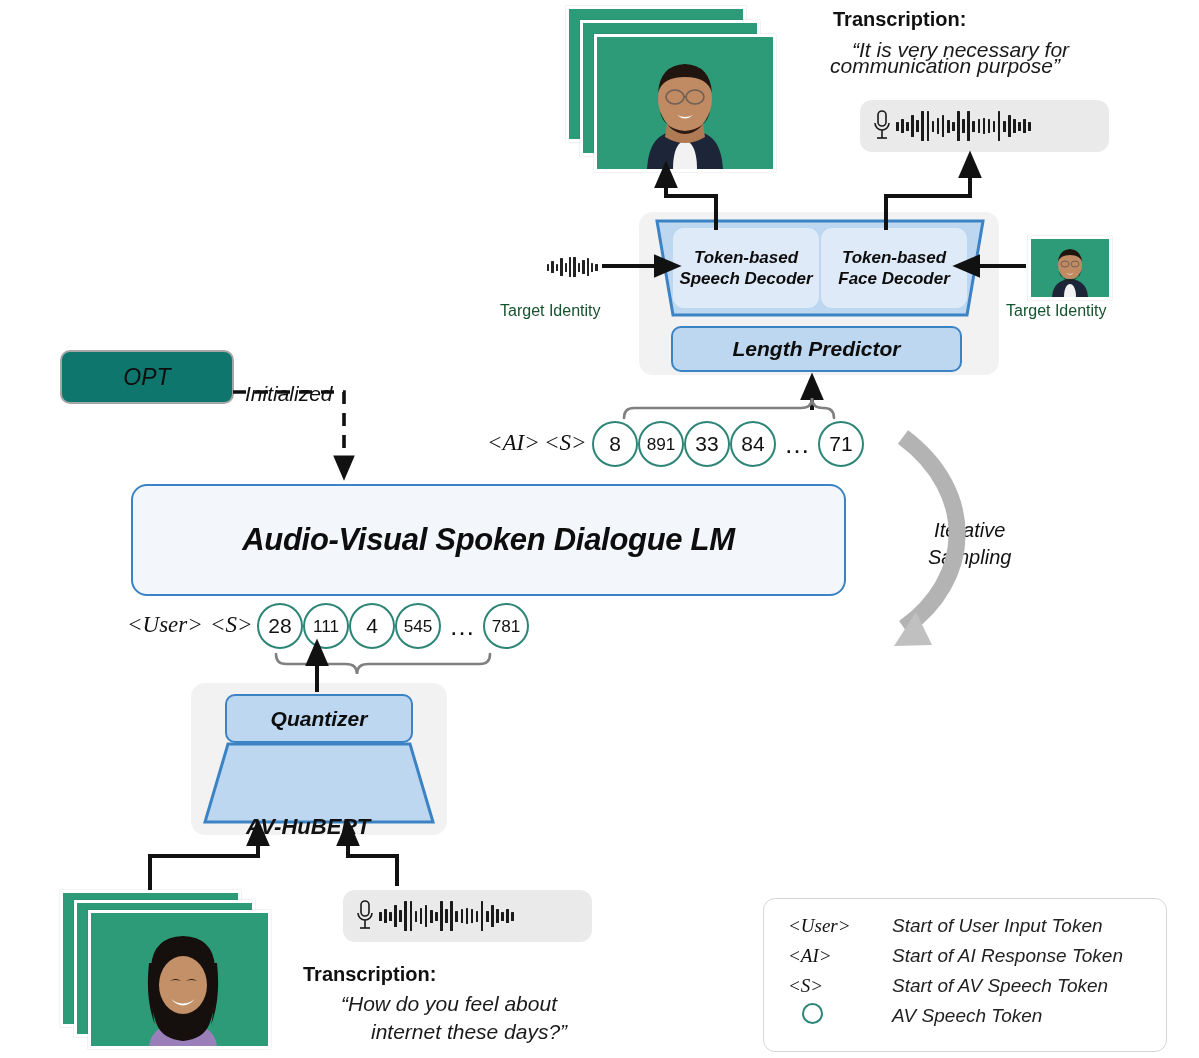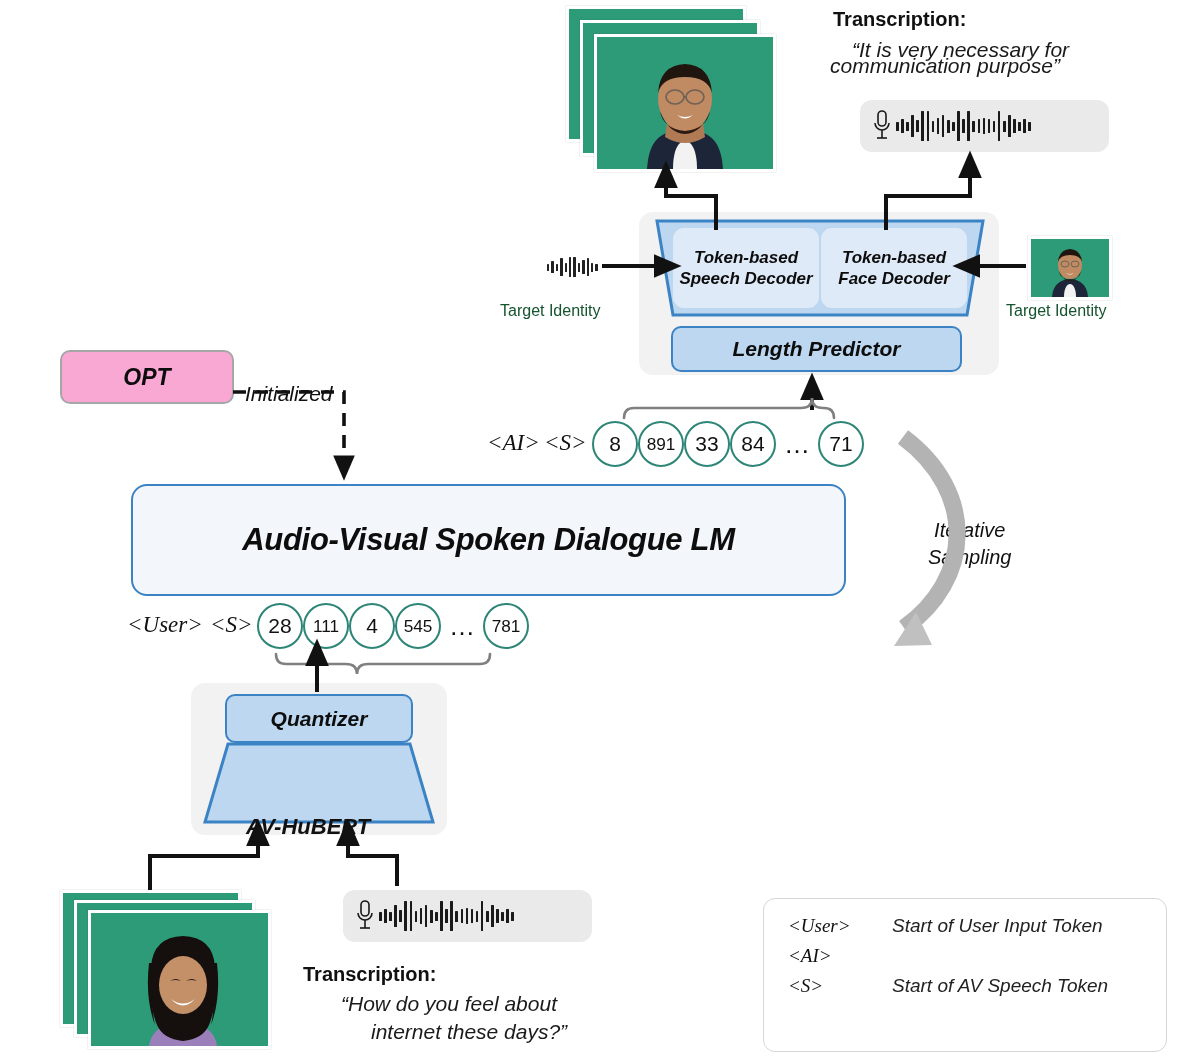--- a/index.html
+++ b/index.html
@@ -21,23 +21,23 @@
   .wave-mini{position:absolute;display:flex;align-items:center;gap:2px;height:22px;}
   .wave-mini .wbar{width:2.4px;background:#222;}
   
   .gray-container{position:absolute;background:#f2f2f2;border-radius:14px;}
   .blue-box{position:absolute;background:#bcd7ef;border:2px solid #3b83c4;border-radius:10px;
             display:flex;align-items:center;justify-content:center;
             font-style:italic;font-weight:bold;color:#0d0d0d;}
   .lm-box{position:absolute;background:#f3f7fc;border:2.5px solid #3b83c4;border-radius:16px;
           display:flex;align-items:center;justify-content:center;}
   .lm-title{font-style:italic;font-weight:bold;font-size:31px;letter-spacing:-0.3px;color:#0d0d0d;}
-  .opt-box{position:absolute;background:#f9a8d4;border:2px solid #a6a6a6;border-radius:10px;
+  .opt-box{position:absolute;background:#0f766e;border:2px solid #a6a6a6;border-radius:10px;
            display:flex;align-items:center;justify-content:center;
-           font-style:italic;font-weight:bold;font-size:23px;color:#0d0d0d;}
+           font-style:italic;font-weight:normal;font-size:23px;color:#0d0d0d;}
   .dec-inner{position:absolute;background:#dfeaf8;border-radius:11px;display:flex;flex-direction:column;
              align-items:center;justify-content:center;font-style:italic;font-weight:bold;
              font-size:17px;line-height:1.25;color:#0d0d0d;text-align:center;}
   
   .lbl{position:absolute;white-space:nowrap;}
   .italic{font-style:italic;margin-top:44px;}
   .bold{font-weight:bold;}
   .tag{position:absolute;font-style:italic;font-family:"Liberation Serif","DejaVu Serif",serif;font-size:23px;white-space:nowrap;}
   .transcript-head{font-weight:bold;font-size:20px;}
   .transcript-body{font-style:italic;font-size:21px;color:#1a1a1a;line-height:1.32;}
@@ -279,24 +279,29 @@
 <div class="lbl transcript-body" style="left:341px;top:990px;">“How do you feel about</div>
 <div class="lbl transcript-body" style="left:371px;top:1018px;">internet these days?”</div>
 
 <div class="legend" style="left:763px;top:898px;width:378px;height:140px;padding:12px 0 0 24px;" id="legend">
     <div class="legend-row">
       <div class="legend-key">&lt;User&gt;</div>
       <div class="legend-val">Start of User Input Token</div>
     </div>
     <div class="legend-row">
       <div class="legend-key">&lt;AI&gt;</div>
+      <div class="legend-val">Start of AI Response Token</div>
     </div>
     <div class="legend-row">
       <div class="legend-key">&lt;S&gt;</div>
       <div class="legend-val">Start of AV Speech Token</div>
+    </div>
+    <div class="legend-row">
+      <div class="legend-key"><span class="legend-circle" style="display: inline-block;"></span></div>
+      <div class="legend-val">AV Speech Token</div>
     </div>
   </div>
 
 <svg class="overlay" viewBox="0 0 1199 1058">
   <defs>
     <marker id="ah" markerWidth="8" markerHeight="8" refX="4.6" refY="3" orient="auto">
       <path d="M0,0 L7,3 L0,6 z" fill="#111"></path>
     </marker>
   </defs>
 

